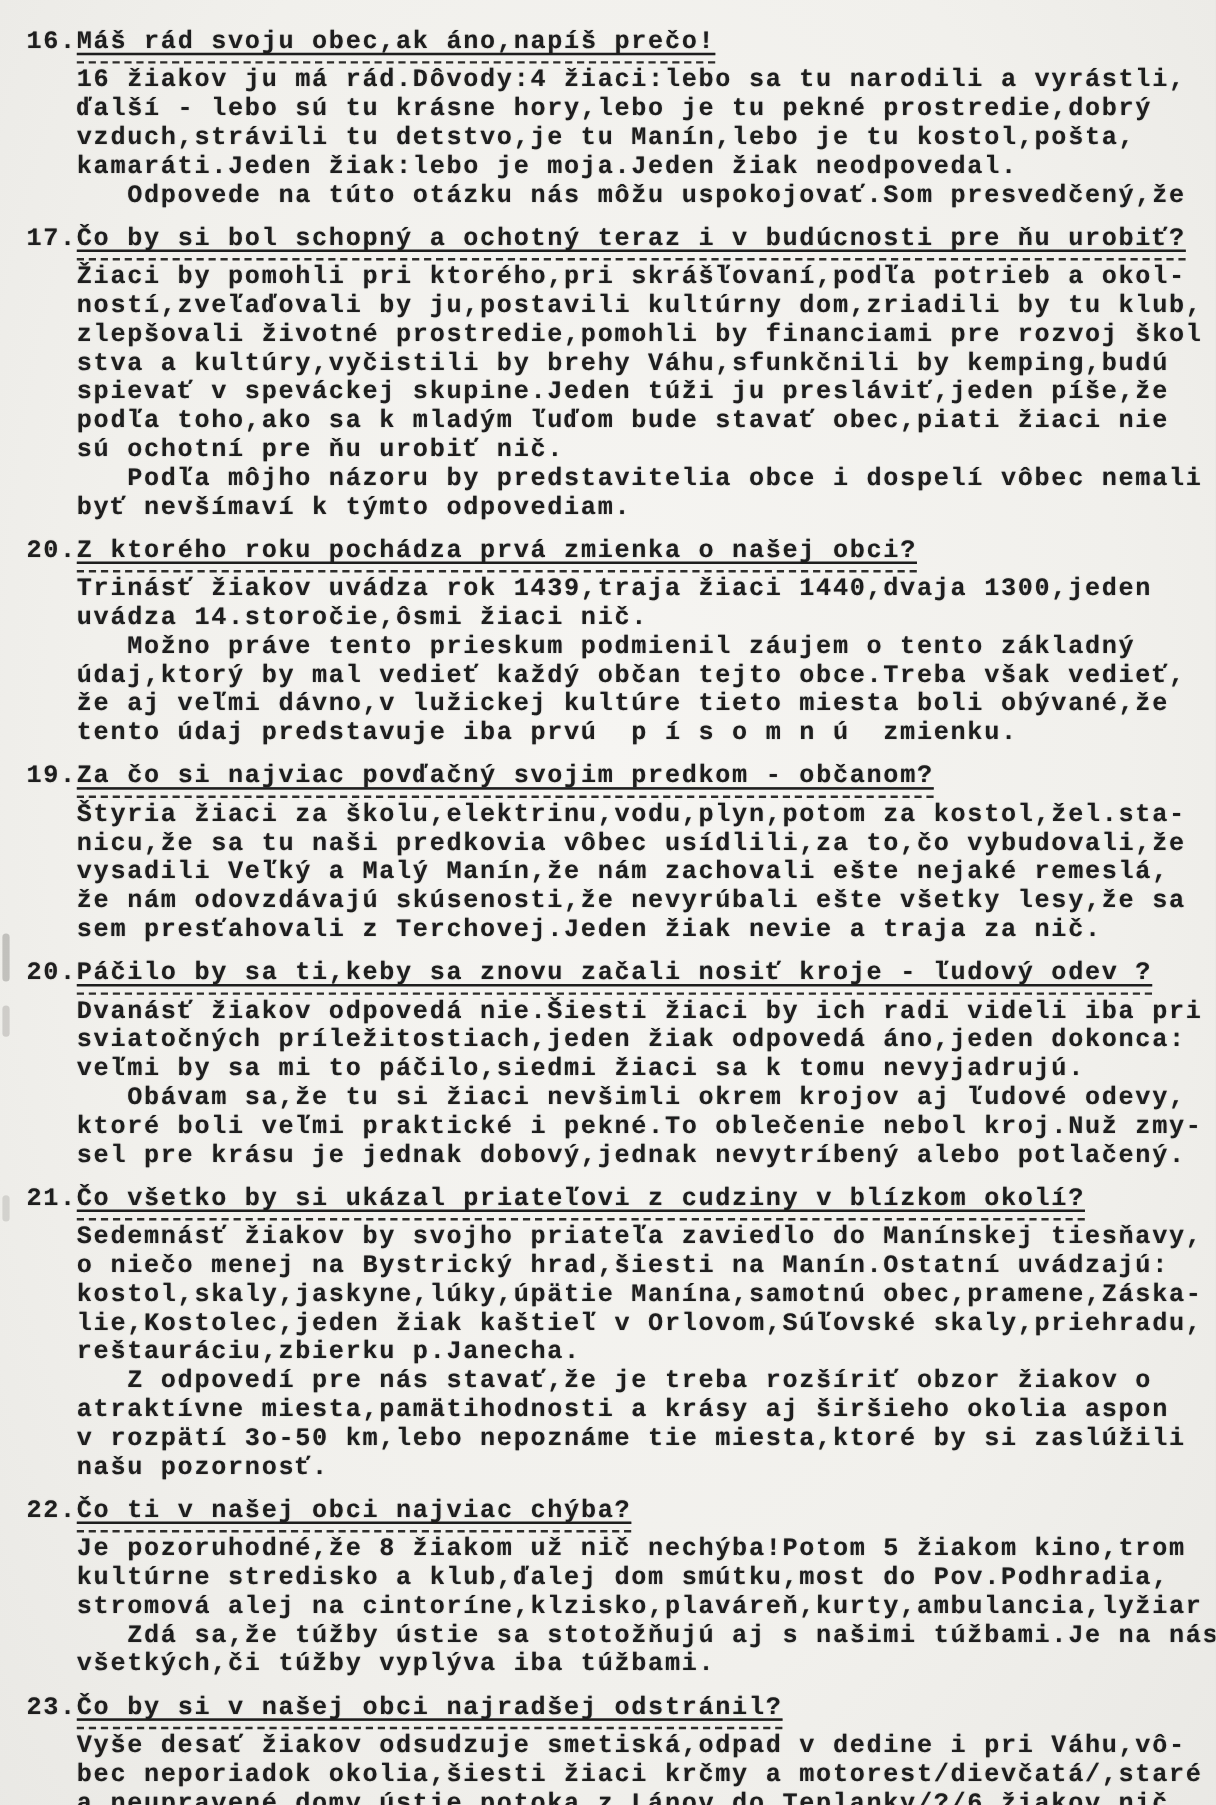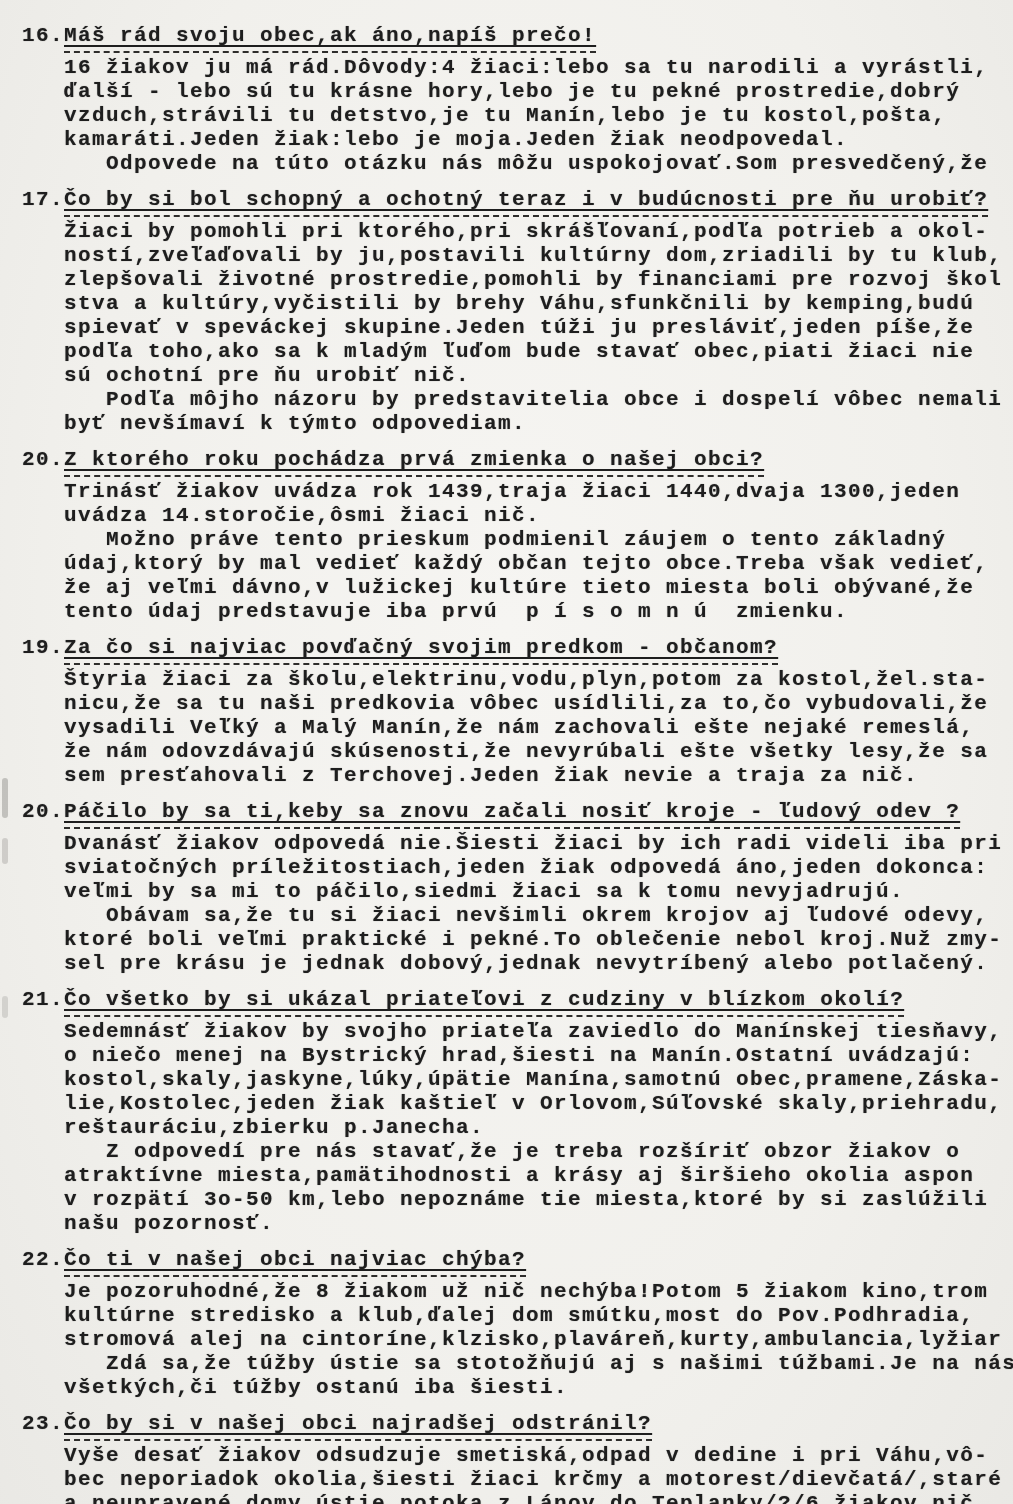--- a/index.html
+++ b/index.html
@@ -161,21 +161,21 @@
 
   <section class="qa">
     <div class="heading-row">
       <span class="q-num">22.</span><span class="q-title">Čo ti v našej obci najviac chýba?</span>
     </div>
     <div class="q-body">
         <div class="line">Je pozoruhodné,že 8 žiakom už nič nechýba!Potom 5 žiakom kino,trom</div>
         <div class="line">kultúrne stredisko a klub,ďalej dom smútku,most do Pov.Podhradia,</div>
         <div class="line">stromová alej na cintoríne,klzisko,plaváreň,kurty,ambulancia,lyžiar</div>
         <div class="line">   Zdá sa,že túžby ústie sa stotožňujú aj s našimi túžbami.Je na nás</div>
-        <div class="line">všetkých,či túžby ostanú iba šiesti.</div>
+        <div class="line">všetkých,či túžby vyplýva iba túžbami.</div>
       </div>
   </section>
 
   <section class="qa">
     <div class="heading-row">
       <span class="q-num">23.</span><span class="q-title">Čo by si v našej obci najradšej odstránil?</span>
     </div>
     <div class="q-body">
         <div class="line">Vyše desať žiakov odsudzuje smetiská,odpad v dedine i pri Váhu,vô-</div>
         <div class="line">bec neporiadok okolia,šiesti žiaci krčmy a motorest/dievčatá/,staré</div>

